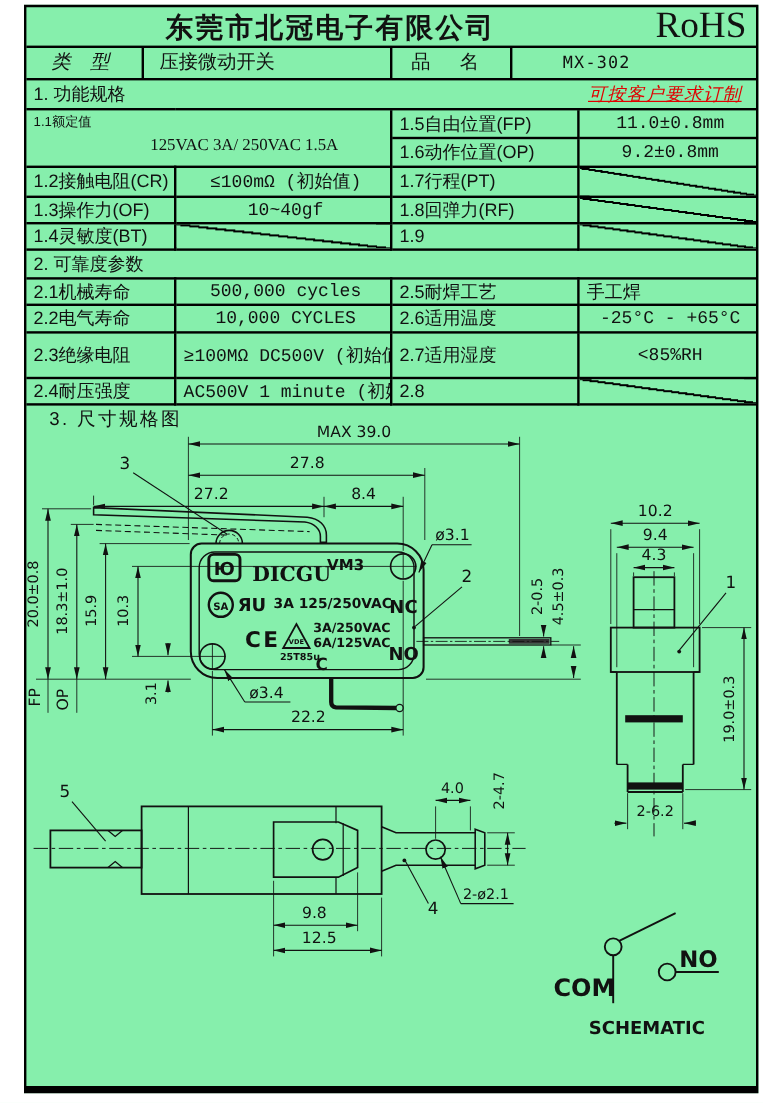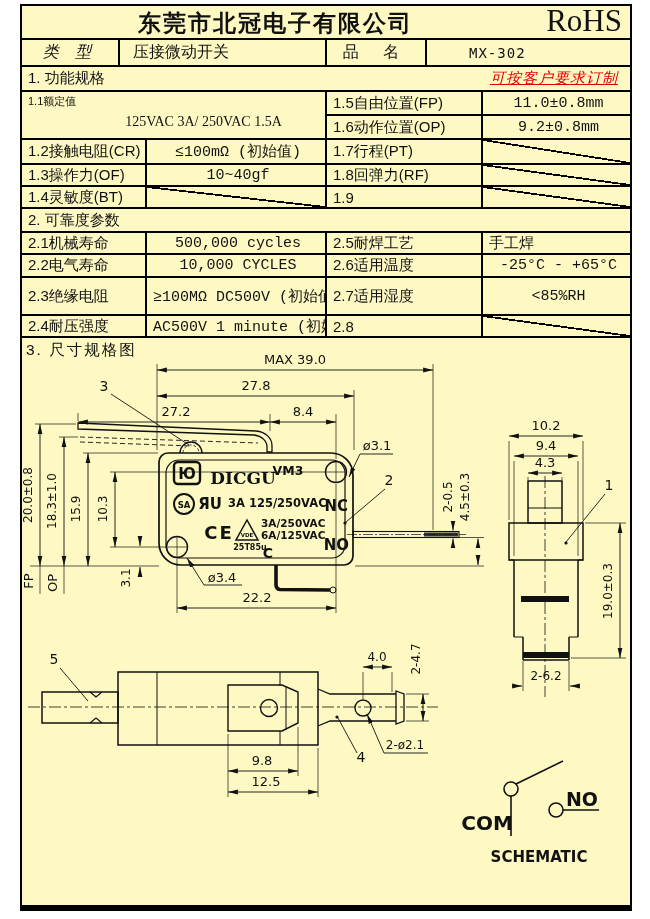--- a/index.html
+++ b/index.html
@@ -1,17 +1,17 @@
 <!DOCTYPE html>
 <html><head>
 <meta charset="utf-8">
 <style>
   html,body{margin:0;padding:0;background:#fff;}
   body{width:650px;height:919px;position:relative;font-family:"Liberation Sans",sans-serif;color:#111;}
-  .sheet{position:absolute;left:20px;top:4px;width:608px;height:899px;border:2px solid #000;border-bottom-width:6px;background:#fef9c3;}
+  .sheet{position:absolute;left:20px;top:4px;width:608px;height:899px;border:2px solid #000;border-bottom-width:6px;background:#86efac;}
   .hdr{height:32px;position:relative;border-bottom:2px solid #000;}
   .company{position:absolute;left:116px;top:2px;font-size:23px;font-weight:bold;letter-spacing:2px;white-space:nowrap;}
   .rohs{position:absolute;right:8px;top:-3px;font-size:31px;font-family:"Liberation Serif",serif;}
   .typerow{height:25px;display:grid;grid-template-columns:98px 207px 100px auto;border-bottom:2px solid #000;align-items:center;font-size:16px;}
   .typerow>div{height:100%;display:flex;align-items:center;}
   .tcell-b{border-right:2px solid #000;}
   .tc-center{justify-content:center;letter-spacing:6px;font-style:italic;}
   .tc-center2{justify-content:center;letter-spacing:10px;}
   .tc-pad{padding-left:13px;}
   .tc-val{padding-left:42px;font-family:"DejaVu Sans Mono",monospace;font-size:14px;letter-spacing:1px;}
@@ -20,21 +20,21 @@
   .spec tr>td:first-child{border-left:0;margin-left:20px;}
   .spec tr>td:last-child{border-right:0;}
   .spec tr.first>td{border-top:0;}
   .sec-td{font-size:15px;position:relative;}
   .rednote{color:#e10000;font-style:italic;text-decoration:underline;float:right;padding-right:10px;font-size:15px;letter-spacing:1px;}
   .val{font-family:Liberation Mono, monospace;font-size:13.5px;letter-spacing:0px;text-align:center;}
   .diagcell{padding:0 !important;background:linear-gradient(to top right,transparent calc(50% - 0.9px),#000 calc(50% - 0.9px),#000 calc(50% + 0.9px),transparent calc(50% + 0.9px));}
   .rated-cell{position:relative;padding:0 !important;}
   .rated-label{position:absolute;left:6px;top:2px;font-size:11px;}
   .rated-val{position:absolute;left:60px;right:0;top:22px;text-align:center;font-family:Liberation Serif, serif;font-size:14px;}
-  .title3{height:24px;line-height:24px;padding-left:4px;font-size:15.5px;letter-spacing:2px;}
+  .title3{height:24px;line-height:24px;padding-left:19px;font-size:15.5px;letter-spacing:2px;}
   svg text{fill:#111;font-family:"DejaVu Sans",sans-serif;}
   .dim{font-size:13px;}
   .dimS{font-size:12px;}
   .lbl{font-size:14px;}
   .mk-brand{font-family:"DejaVu Serif",serif;font-weight:bold;font-size:17px;}
   .mk-b{font-weight:bold;}
 </style>
 </head>
 <body>
 

